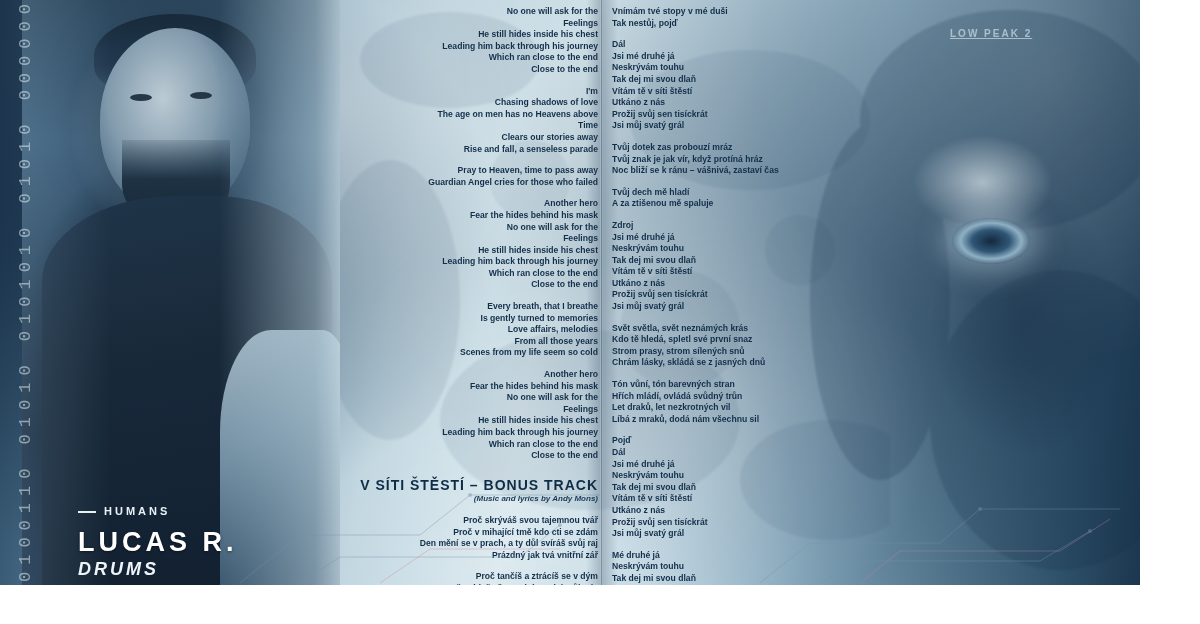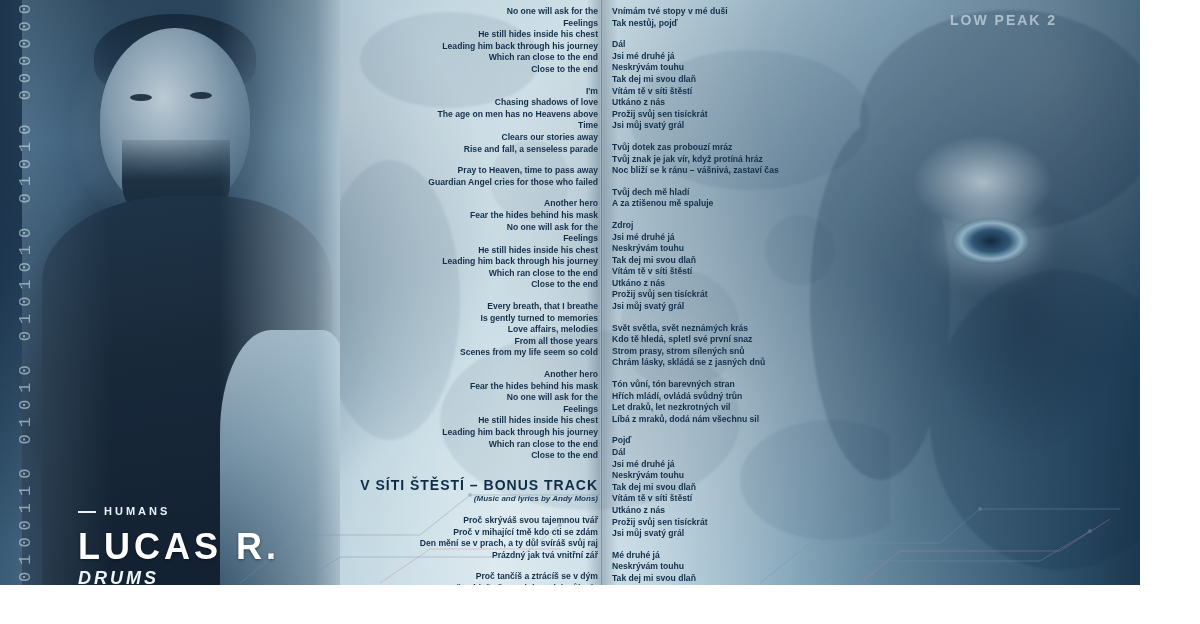--- a/index.html
+++ b/index.html
@@ -103,21 +103,21 @@
     transform:rotate(180deg);
   }
 
   
   .name-block{position:absolute;left:78px;top:505px;color:#f2f7fa;}
   .humans{
     font-size:11px;letter-spacing:3px;font-weight:bold;color:#e8f1f6;margin-bottom:12px;
     position:relative;padding-left:26px;
   }
   .humans:before{content:"";position:absolute;left:0;top:6px;width:18px;height:2px;background:#e8f1f6;}
-  .lucas{font-size:36px;letter-spacing:4px;font-weight:bold;line-height:1;color:#ffffff;text-shadow:0 1px 3px rgba(0,0,0,.45);}
+  .lucas{font-size:27px;letter-spacing:4px;font-weight:bold;line-height:1;color:#ffffff;text-shadow:0 1px 3px rgba(0,0,0,.45);}
   .drums{font-size:18px;letter-spacing:3px;font-style:italic;font-weight:bold;color:#eef5f9;margin-top:3px;}
 
   
   .col{position:absolute;font-family:"Liberation Sans",sans-serif;}
   .col-left{
     left:330px;top:6px;width:268px;text-align:right;
     color:#13304b;font-size:8.6px;line-height:11.6px;font-weight:bold;
   }
   .col-right{
     left:612px;top:6px;width:270px;text-align:left;
@@ -125,22 +125,23 @@
   }
   .stanza{margin-bottom:10px;}
   .stanza p{margin:0;white-space:pre-wrap;}
   .song-title{
     font-size:14px;font-weight:bold;letter-spacing:1px;color:#0f2c46;margin:18px 0 2px 0;text-align:right;
   }
   .song-credit{font-size:8px;font-style:italic;color:#183a57;text-align:right;margin-bottom:10px;}
 
   
   .lowpeak{
-    position:absolute;left:950px;top:12px;font-size:14px;letter-spacing:2px;font-weight:bold;
+    position:absolute;left:950px;top:28px;font-size:10px;letter-spacing:2px;font-weight:bold;
     color:rgba(226,238,245,.6);
+    text-decoration:underline;
   }
 
   
   .ghost-face{
     position:absolute;left:900px;top:90px;width:250px;height:420px;opacity:.8;
     background:
       radial-gradient(ellipse 40% 16% at 33% 22%, rgba(240,248,252,.75) 0%, rgba(240,248,252,0) 70%),
       radial-gradient(ellipse 52% 44% at 50% 55%, rgba(18,40,62,.5) 0%, rgba(18,40,62,0) 72%);
     filter:blur(.5px);
   }

